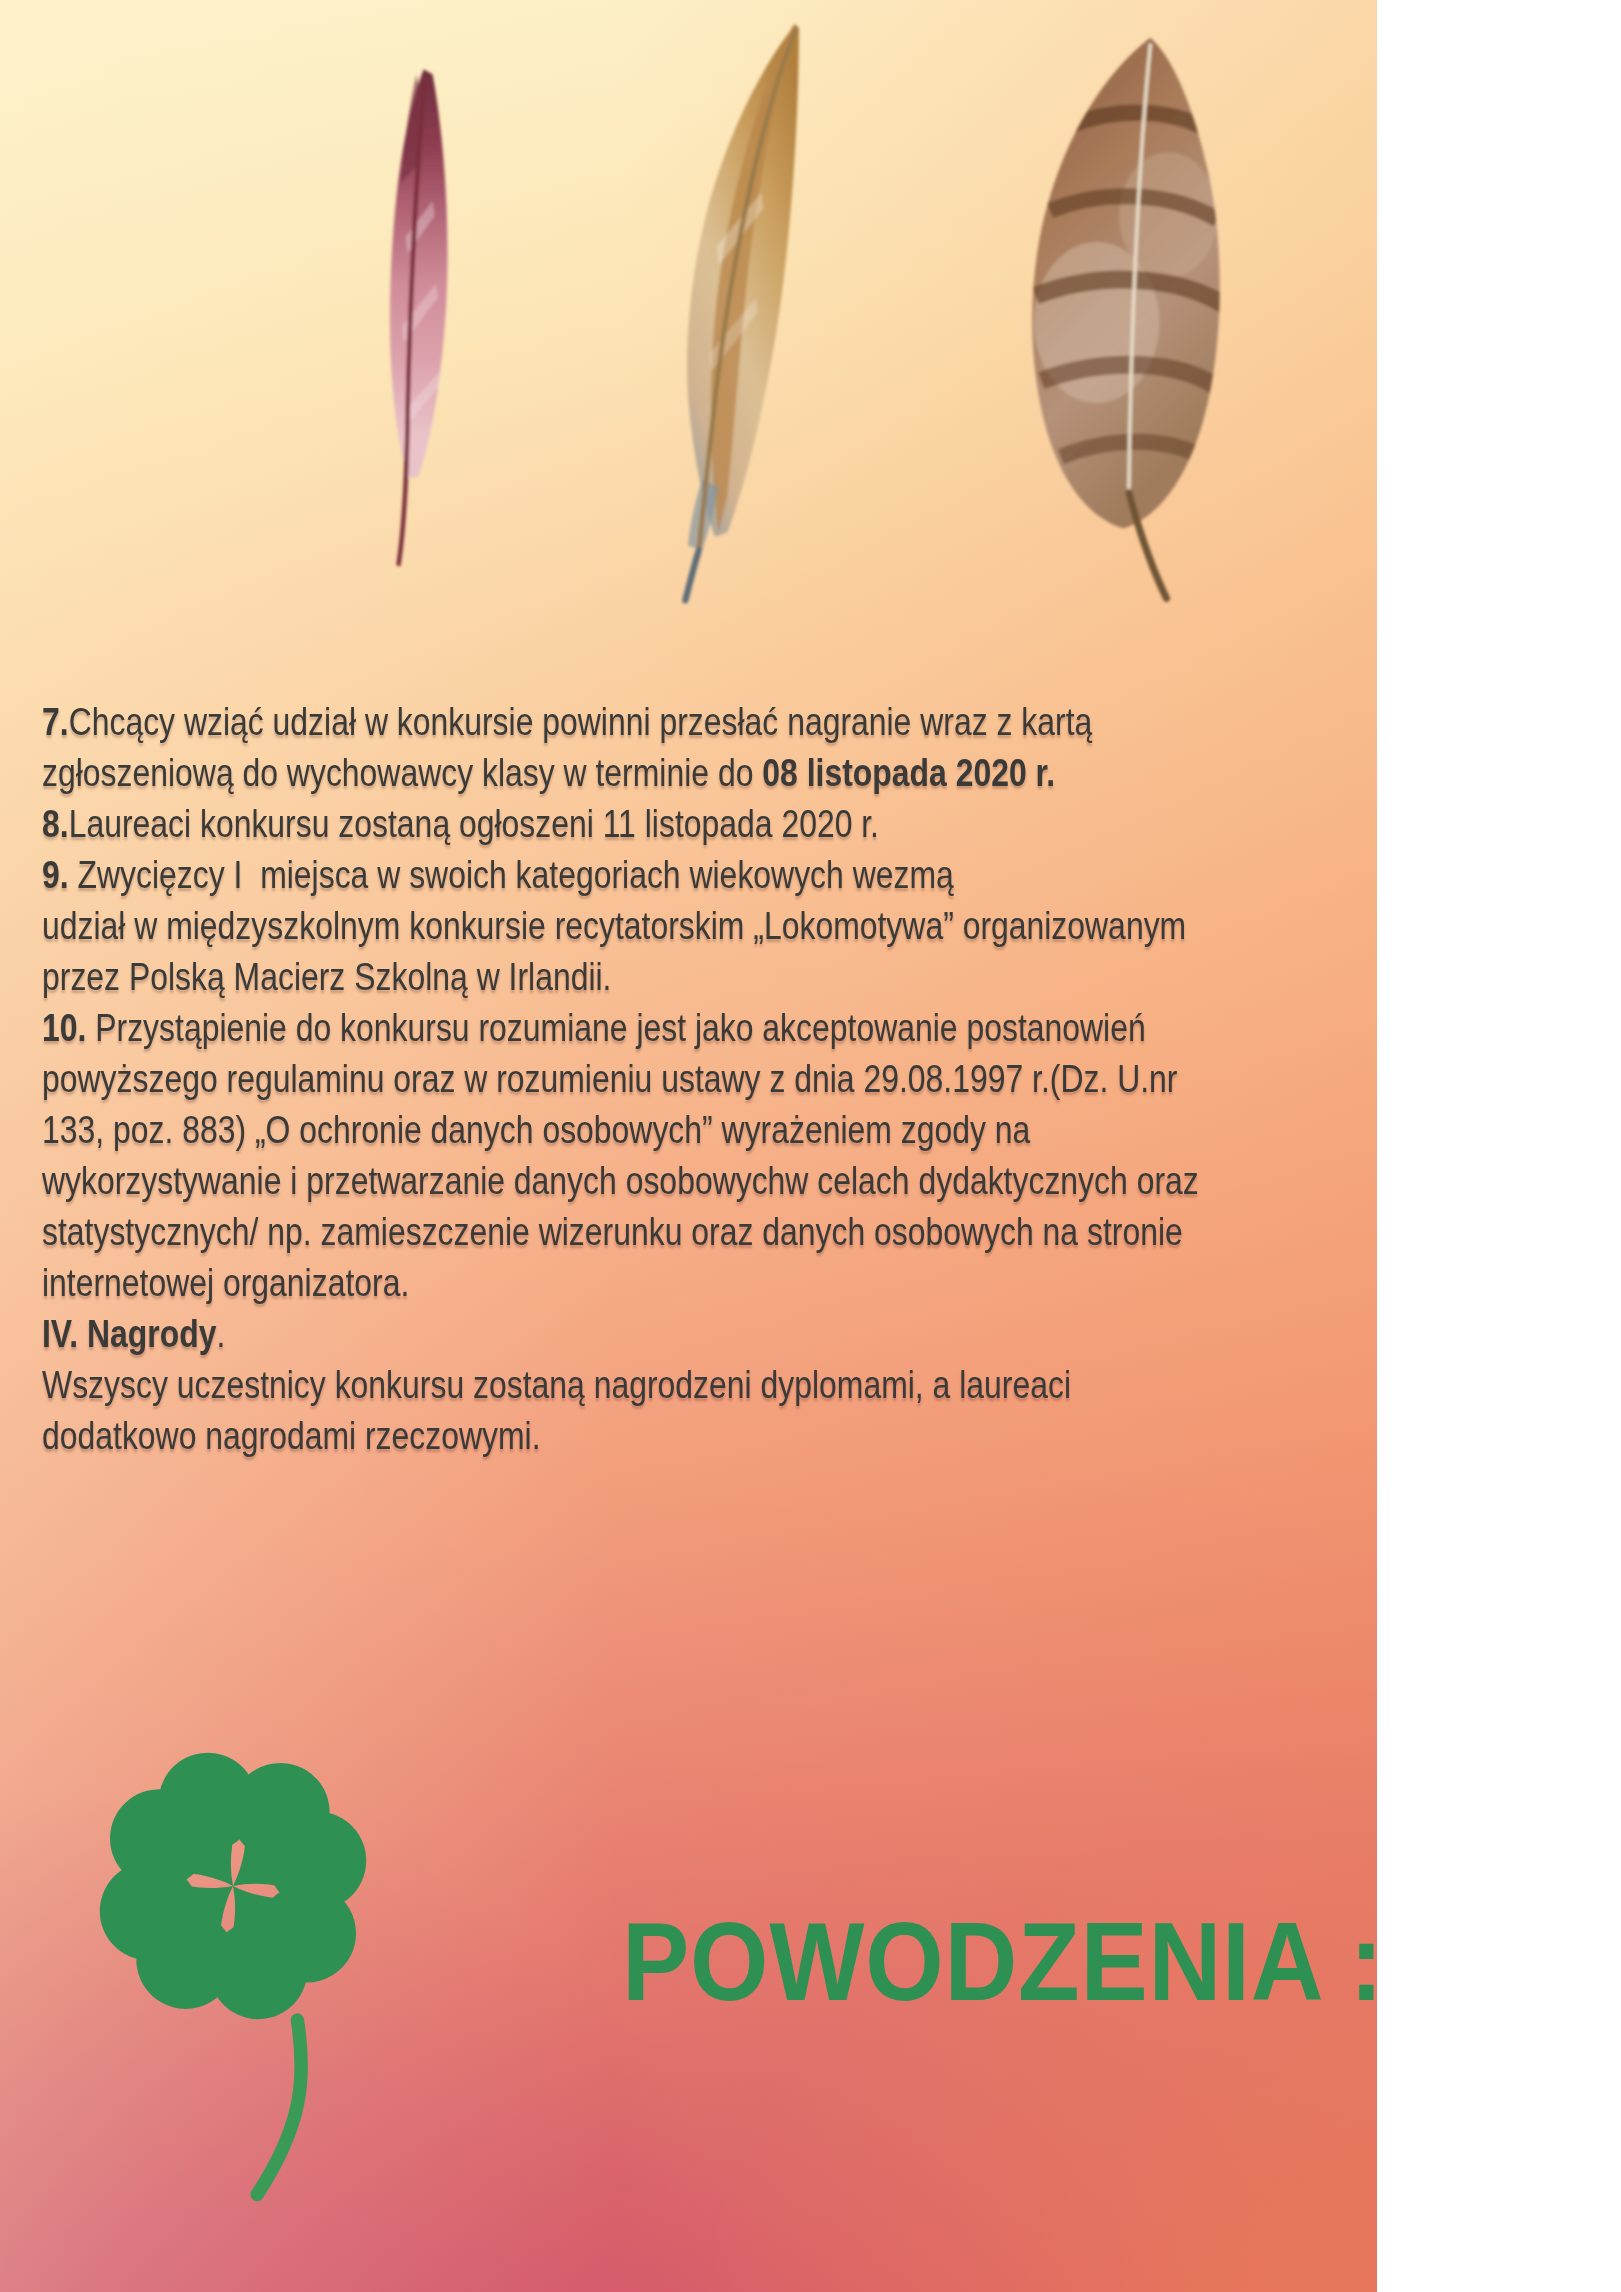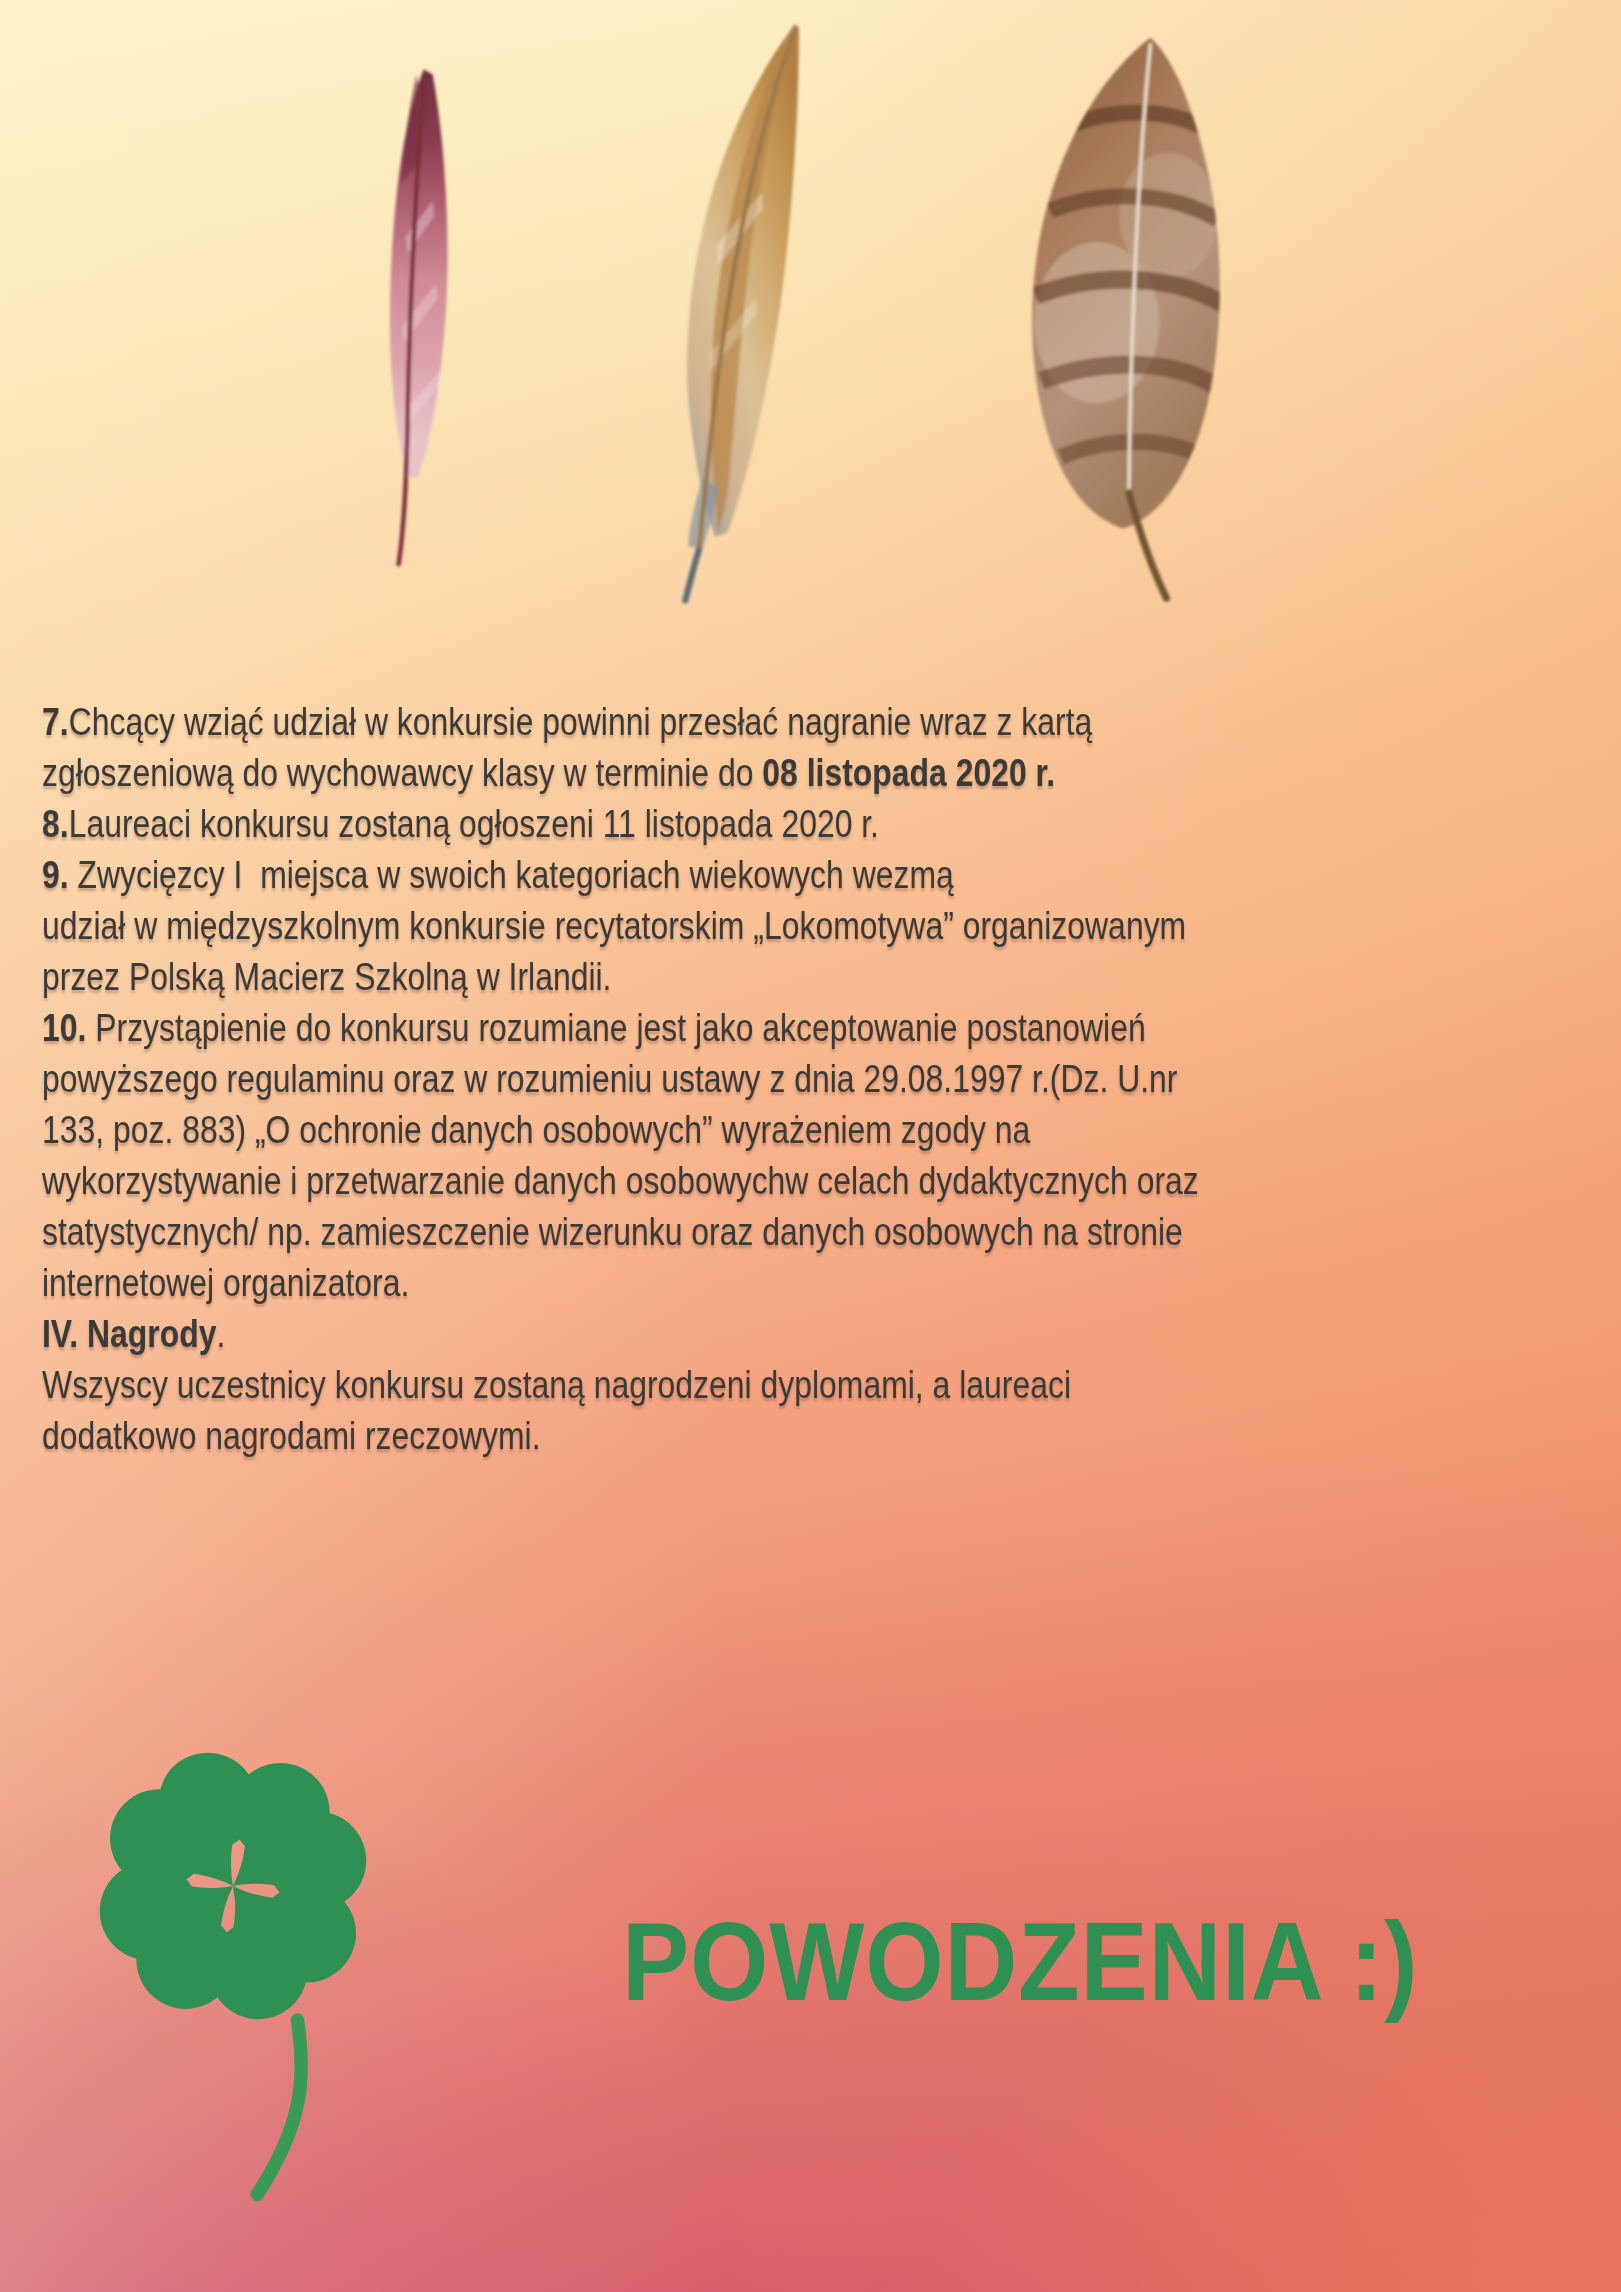--- a/index.html
+++ b/index.html
@@ -1,18 +1,18 @@
 <!DOCTYPE html>
 <html lang="pl" style="--accent-green: #2e9153; --text-color: #3a3a38;font-size:14.3px"><head>
 <meta charset="utf-8">
 <style>
   html,body{margin:0;padding:0;}
   .page{
     position:relative;
-    width:1621px;
+    width:1377px;
     height:2293px;
     overflow:hidden;
     font-family:"Liberation Sans","DejaVu Sans",sans-serif;
     background:
       linear-gradient(90deg, rgba(255,243,205,0.30) 0%, rgba(255,243,205,0) 45%, rgba(243,139,79,0.22) 100%),
       radial-gradient(ellipse 1030px 851px at 6% 102%, rgba(190,45,98,0.45), rgba(190,45,98,0) 65%),
       radial-gradient(ellipse 940px 761px at 96% 103%, rgba(248,145,80,0.50), rgba(248,145,80,0) 68%),
       linear-gradient(173deg, #fdf2ca 0%, #fce4b4 16%, #facd9f 32%, #f7b68d 48%, #f29c7c 64%, #e4786d 82%, #d4596a 100%);
   }
   .feather{position:absolute;}

